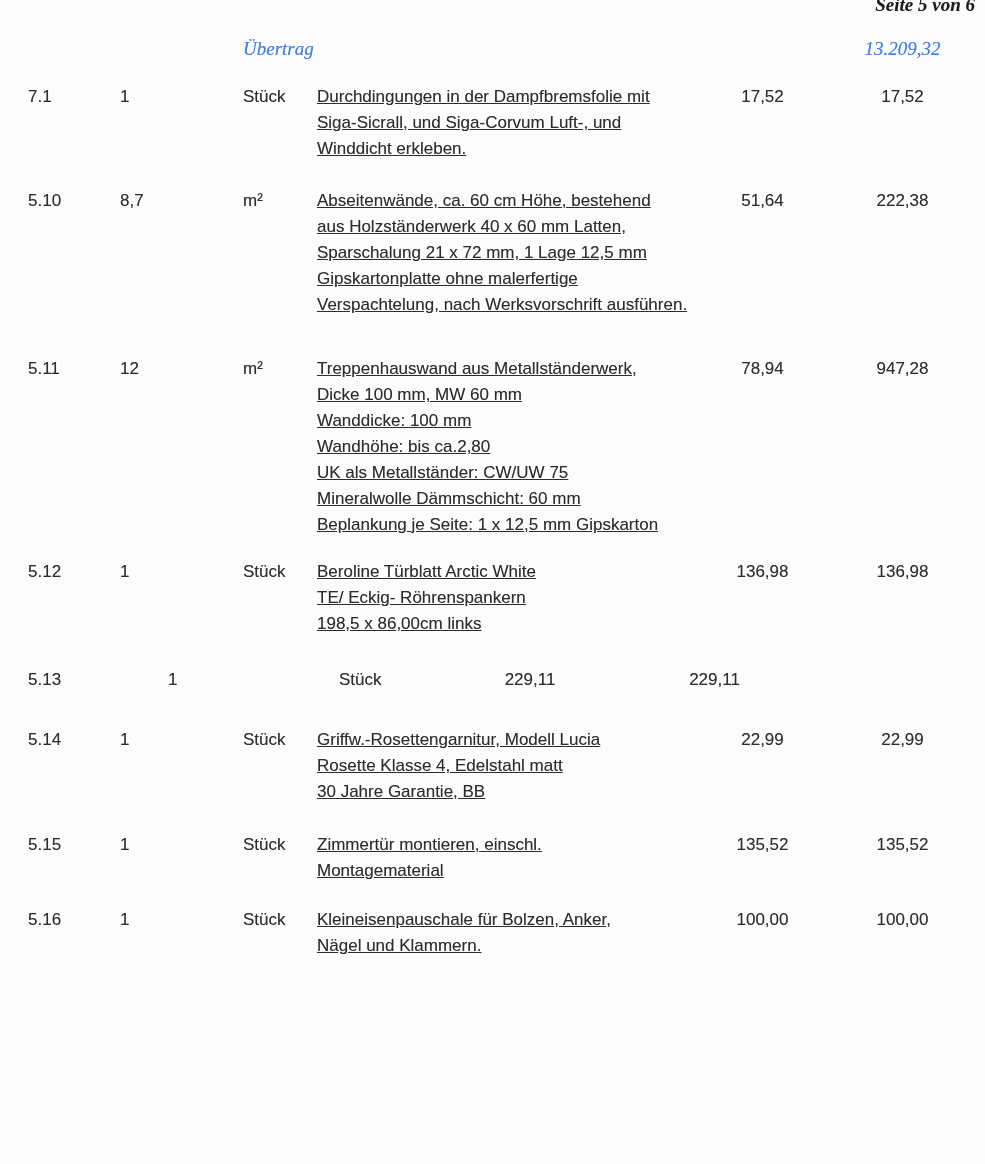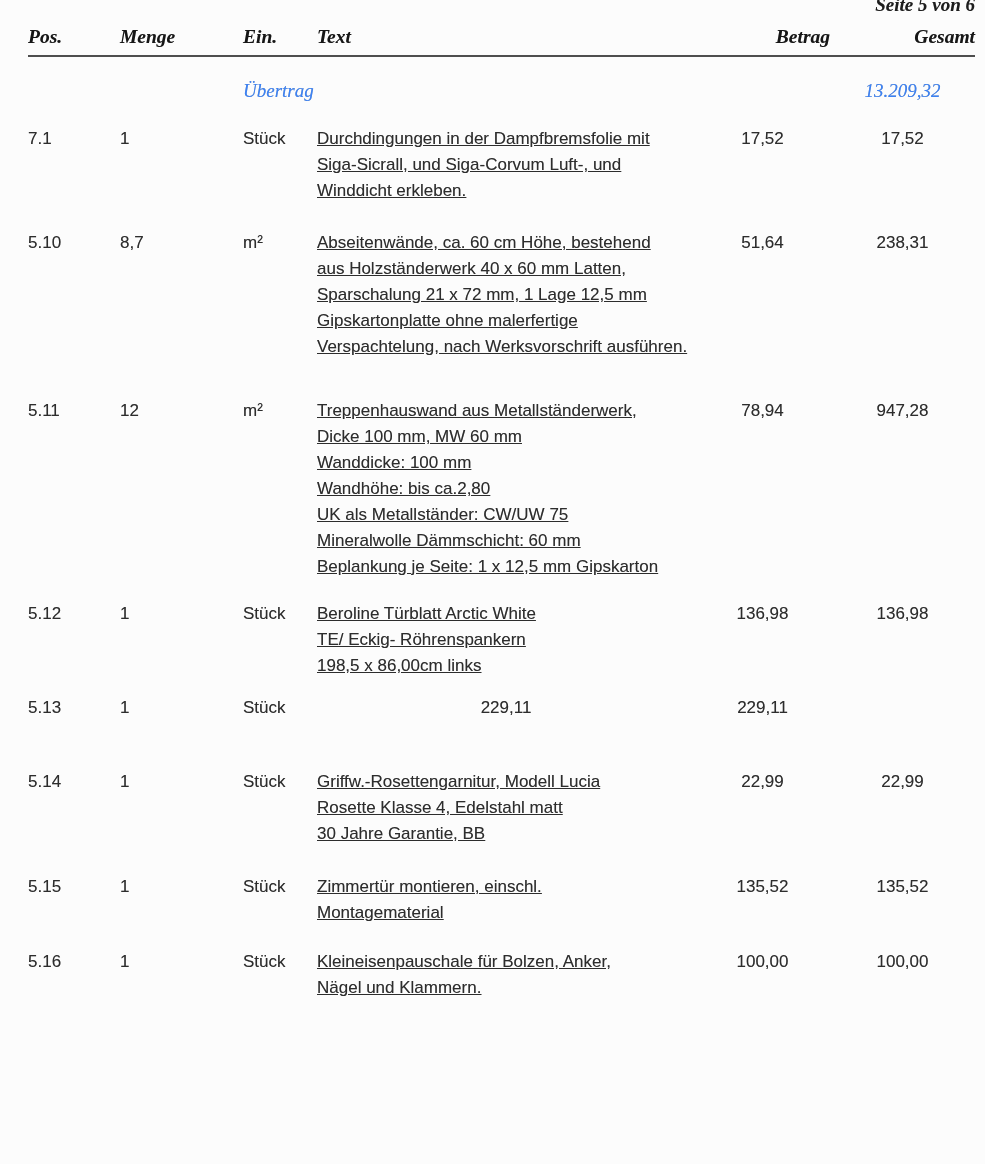--- a/index.html
+++ b/index.html
@@ -68,42 +68,34 @@
     font-size: 17px;
     line-height: 26px;
   }
   .row .c-text { white-space: pre-line; text-decoration: underline; }
   .row .num { text-align: center; }
 
   .mb26 { margin-bottom: 26px; }
   .mb28 { margin-bottom: 28px; }
   .mb38 { margin-bottom: 38px; }
   .mb45 { margin-bottom: 21px; }
-  .mb30 { margin-bottom: 16px; }
-  .mb34 { margin-bottom: 48px; }
+  .mb30 { margin-bottom: 30px; }
+  .mb34 { margin-bottom: 34px; gap: 48px; }
   .mb27 { margin-bottom: 27px; }
   .mb23 { margin-bottom: 23px; }
 </style>
 </head>
 <body>
 
 <div class="page">
 
   <div class="page-label">Seite 5 von 6</div>
 
   <div>
 
-    <div class="grid thead">
-      <div>Pos.</div>
-      <div>Menge</div>
-      <div>Ein.</div>
-      <div>Text</div>
-      <div class="num">Betrag</div>
-      <div class="num">Gesamt</div>
-    </div>
 
     <div class="grid carry-row">
       <div class="carry-label">Übertrag</div>
       <div class="carry-value">13.209,32</div>
     </div>
 
     <div class="grid row mb26">
       <div>7.1</div>
       <div>1</div>
       <div>Stück</div>
@@ -118,21 +110,21 @@
     <div class="grid row mb38">
       <div>5.10</div>
       <div>8,7</div>
       <div>m²</div>
       <div class="c-text">Abseitenwände, ca. 60 cm Höhe, bestehend
 aus Holzständerwerk 40 x 60 mm Latten,
 Sparschalung 21 x 72 mm, 1 Lage 12,5 mm
 Gipskartonplatte ohne malerfertige
 Verspachtelung, nach Werksvorschrift ausführen.</div>
       <div class="num">51,64</div>
-      <div class="num">238,31</div>
+      <div class="num">222,38</div>
     </div>
 
     <div class="grid row mb45">
       <div>5.11</div>
       <div>12</div>
       <div>m²</div>
       <div class="c-text">Treppenhauswand aus Metallständerwerk,
 Dicke 100 mm, MW 60 mm
 Wanddicke: 100 mm
 Wandhöhe:  bis ca.2,80

